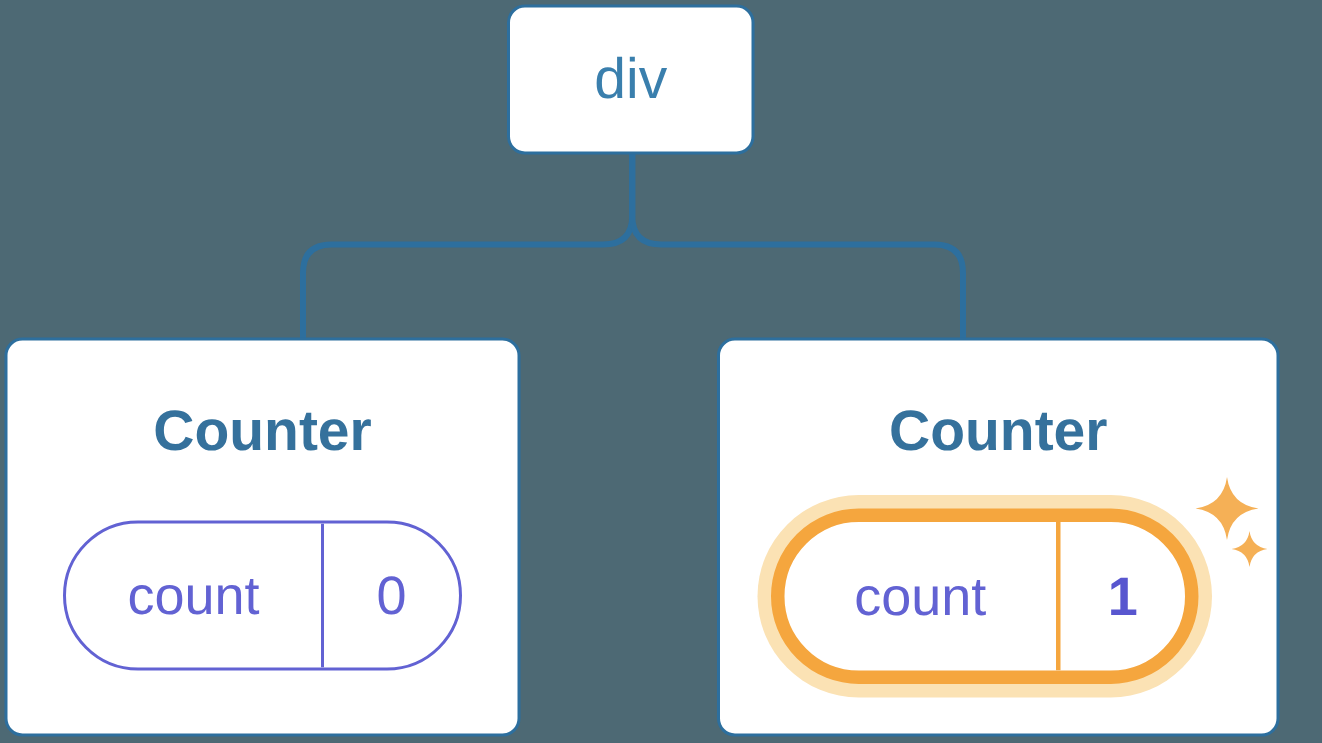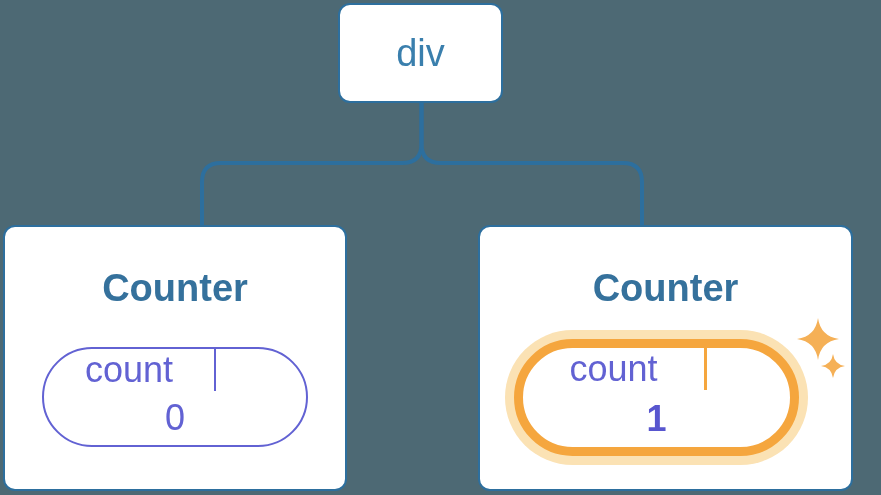--- a/index.html
+++ b/index.html
@@ -70,21 +70,20 @@
     text-align: center;
     color: var(--color-title-text);
     font-size: 38px;
     font-weight: 700;
     line-height: 1;
   }
   .pill {
     display: flex;
     background: var(--color-card-bg);
     overflow: hidden;
-    flex-direction: column;
   }
   .pill-plain {
     position: absolute;
     left: 37px; top: 120px;
     width: 266px; height: 100px;
     border: 2px solid var(--color-purple);
     border-radius: 50px;
   }
   .pill-plain .pill-key-seg {
     width: 172px;

